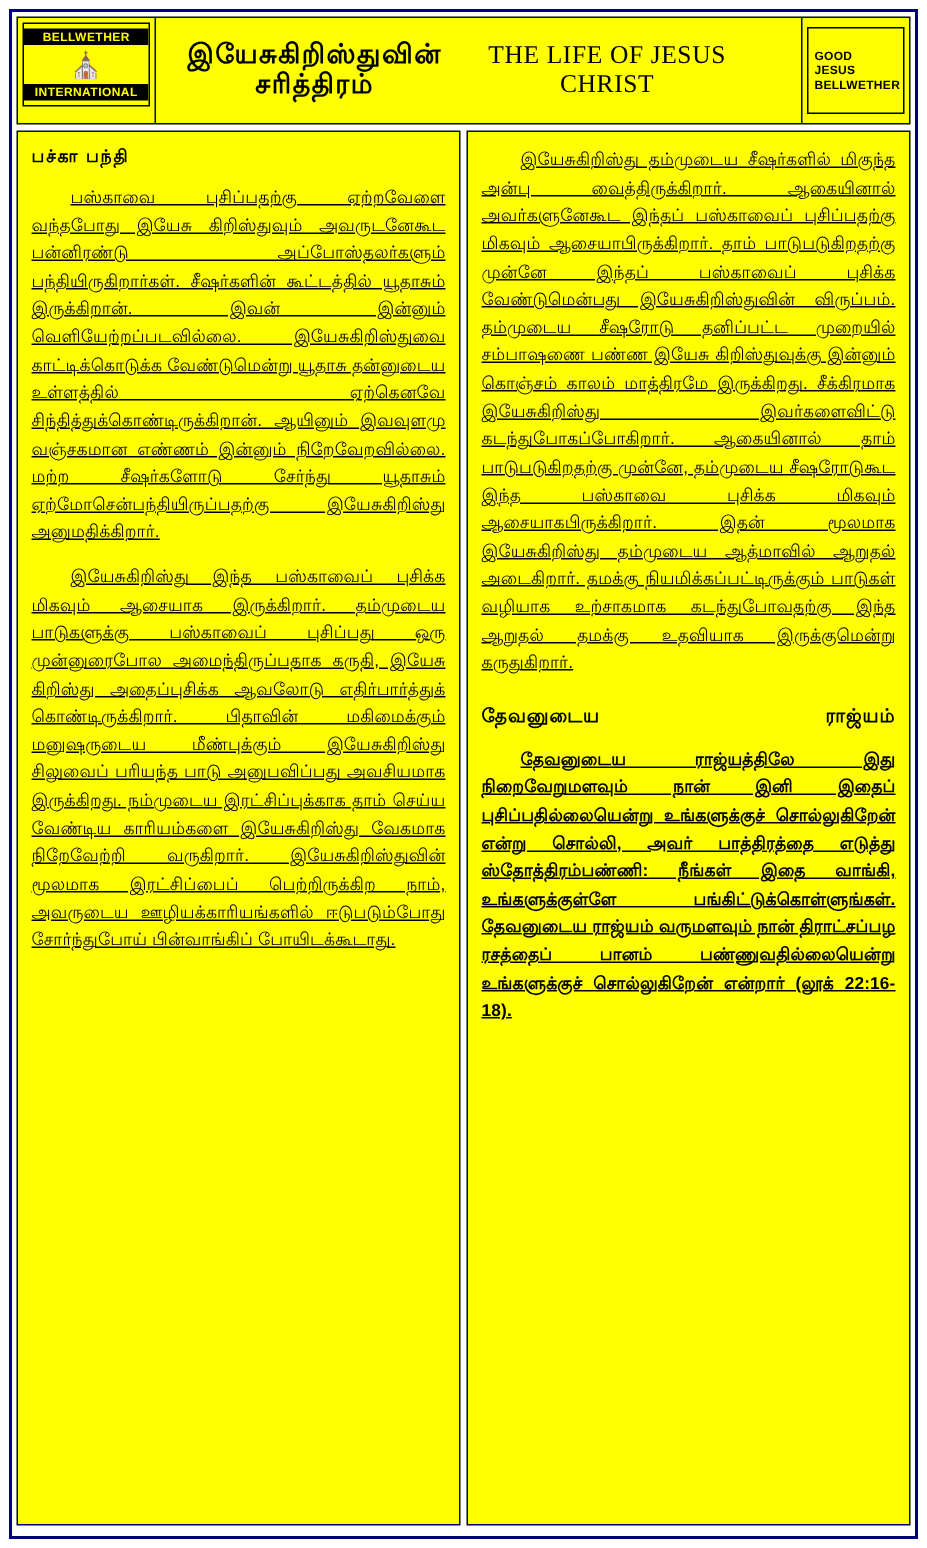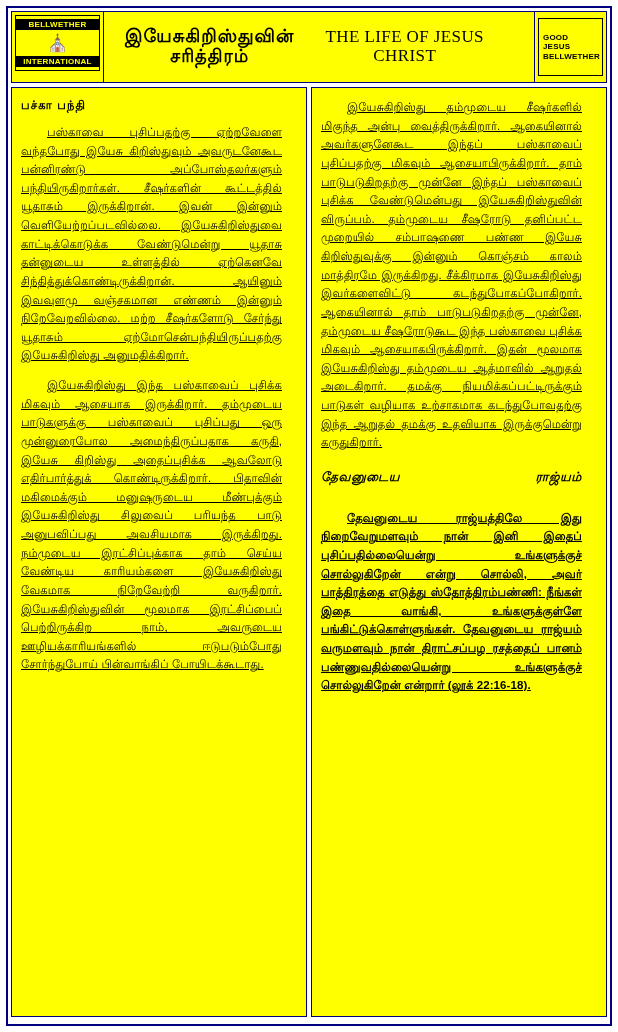--- a/index.html
+++ b/index.html
@@ -162,21 +162,21 @@
   .columns {
     display: flex;
     gap: 4px;
     height: 930px;
   }
   .col {
     box-sizing: border-box;
     width: 296px;
     border: 1px solid #000080;
     background: #ffff00;
-    padding: 10px 24px 8px 9px;
+    padding: 10px 9px 8px 9px;
     overflow: hidden;
   }
   .sec-head {
     font-size: 11.5px;
     font-weight: bold;
     color: #000000;
     letter-spacing: 1.2px;
     margin: 0 0 10px 0;
     line-height: 1.3;
   }
@@ -192,23 +192,22 @@
     text-decoration: underline;
   }
   .para.bold {
     font-weight: bold;
   }
   .sec-head2 {
     font-size: 12.5px;
     font-weight: bold;
     color: #000000;
     letter-spacing: 0.6px;
-    margin: 16px 0 22px 0;
+    margin: 16px 0 11px 0;
     line-height: 1.5;
-    font-style: italic;
   }
   .sec-head2 .row {
     display: flex;
     justify-content: space-between;
   }
 </style>
 </head>
 <body>
 
 <div class="page">

